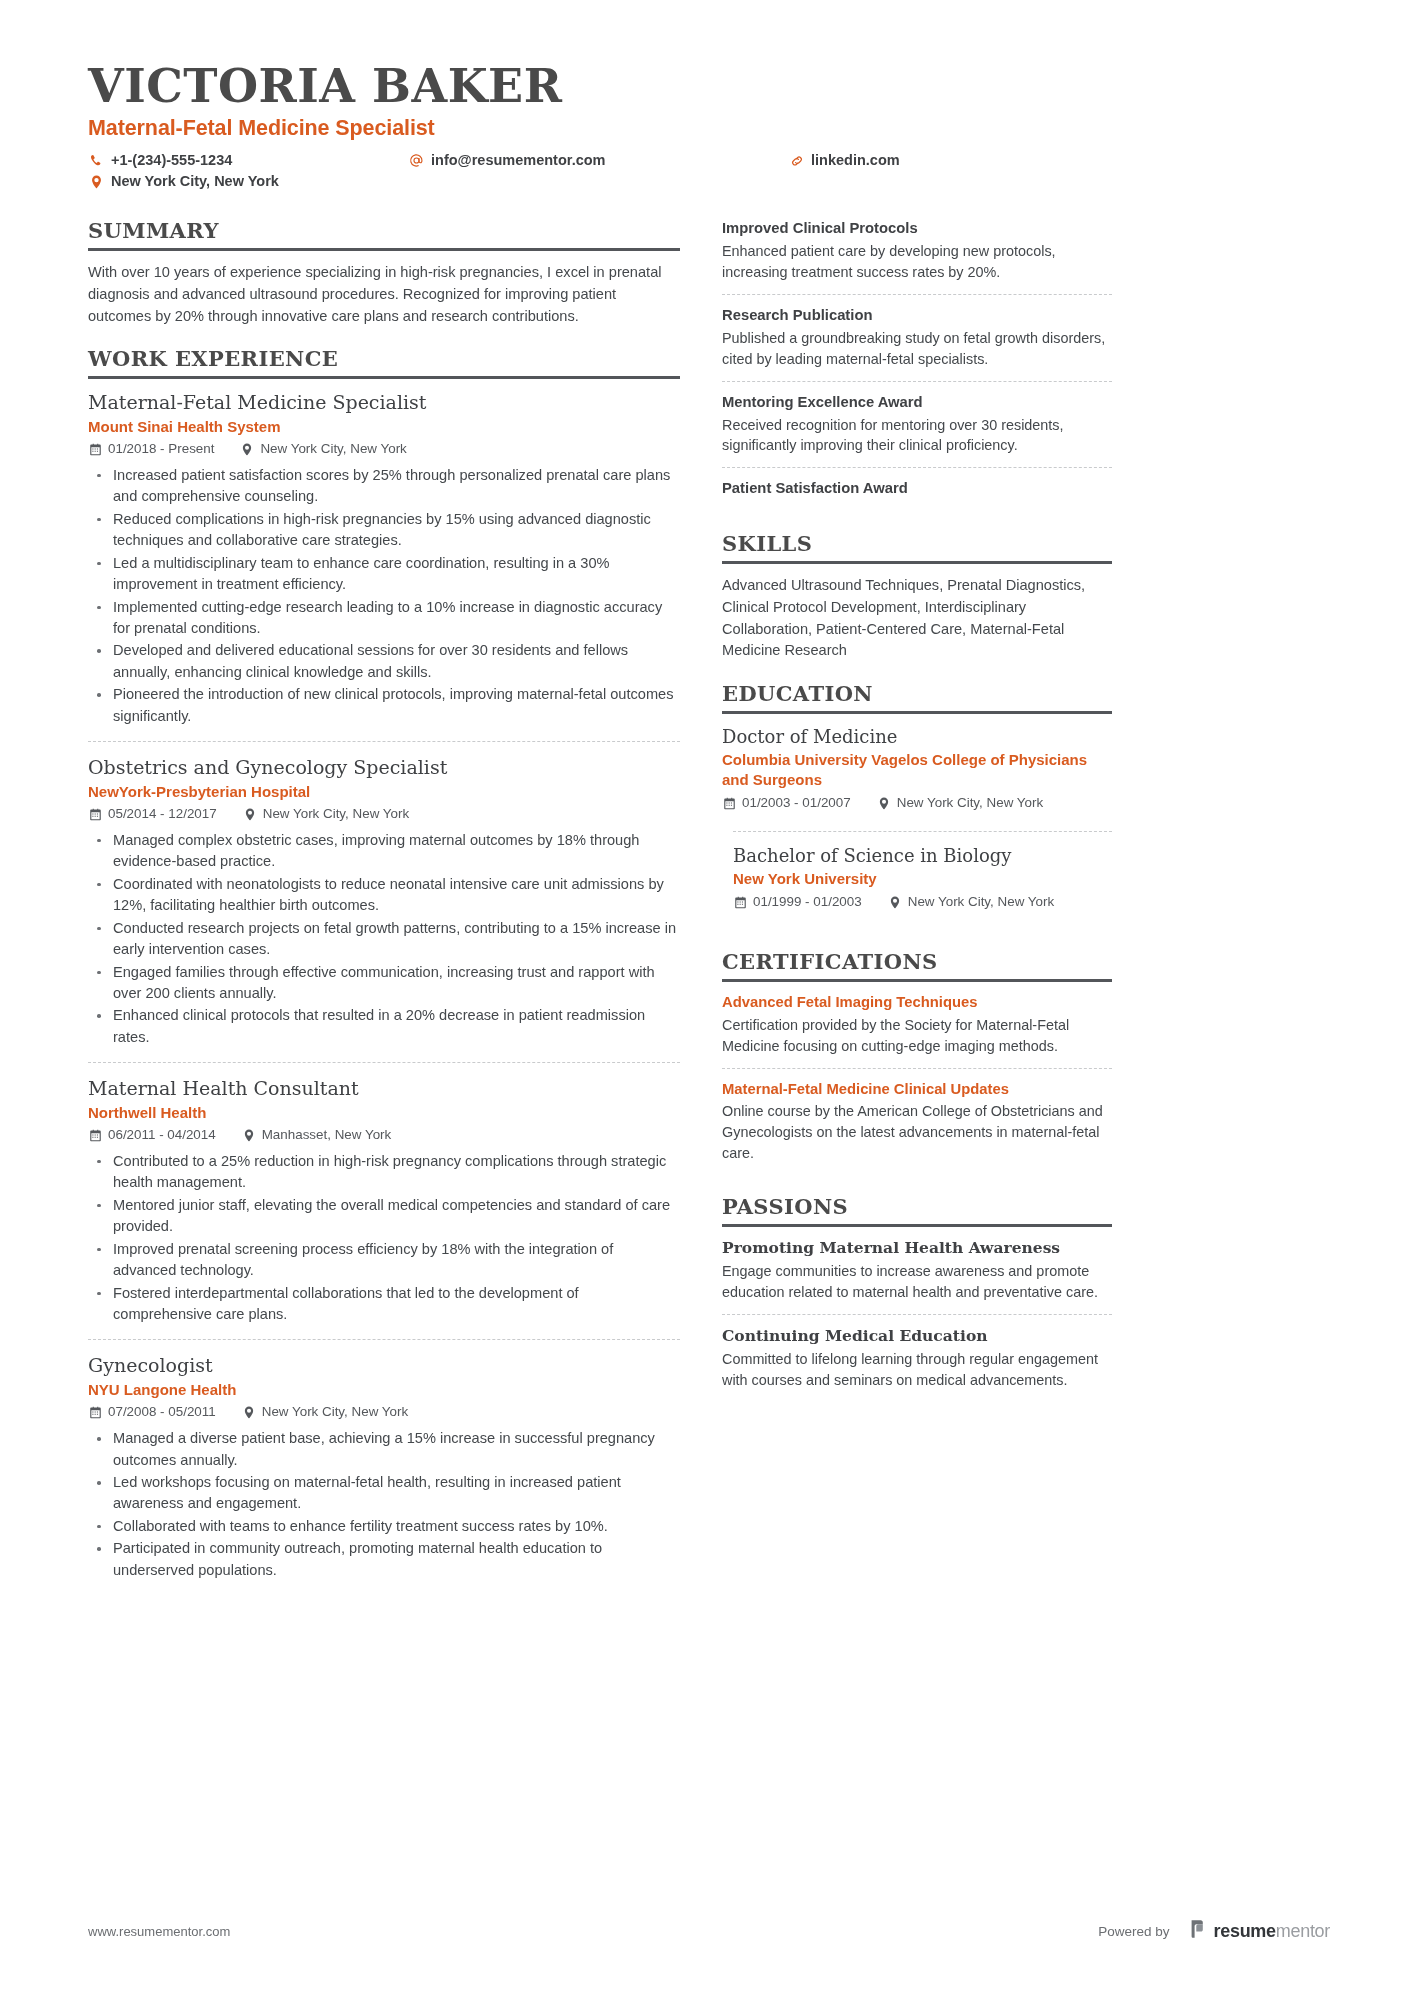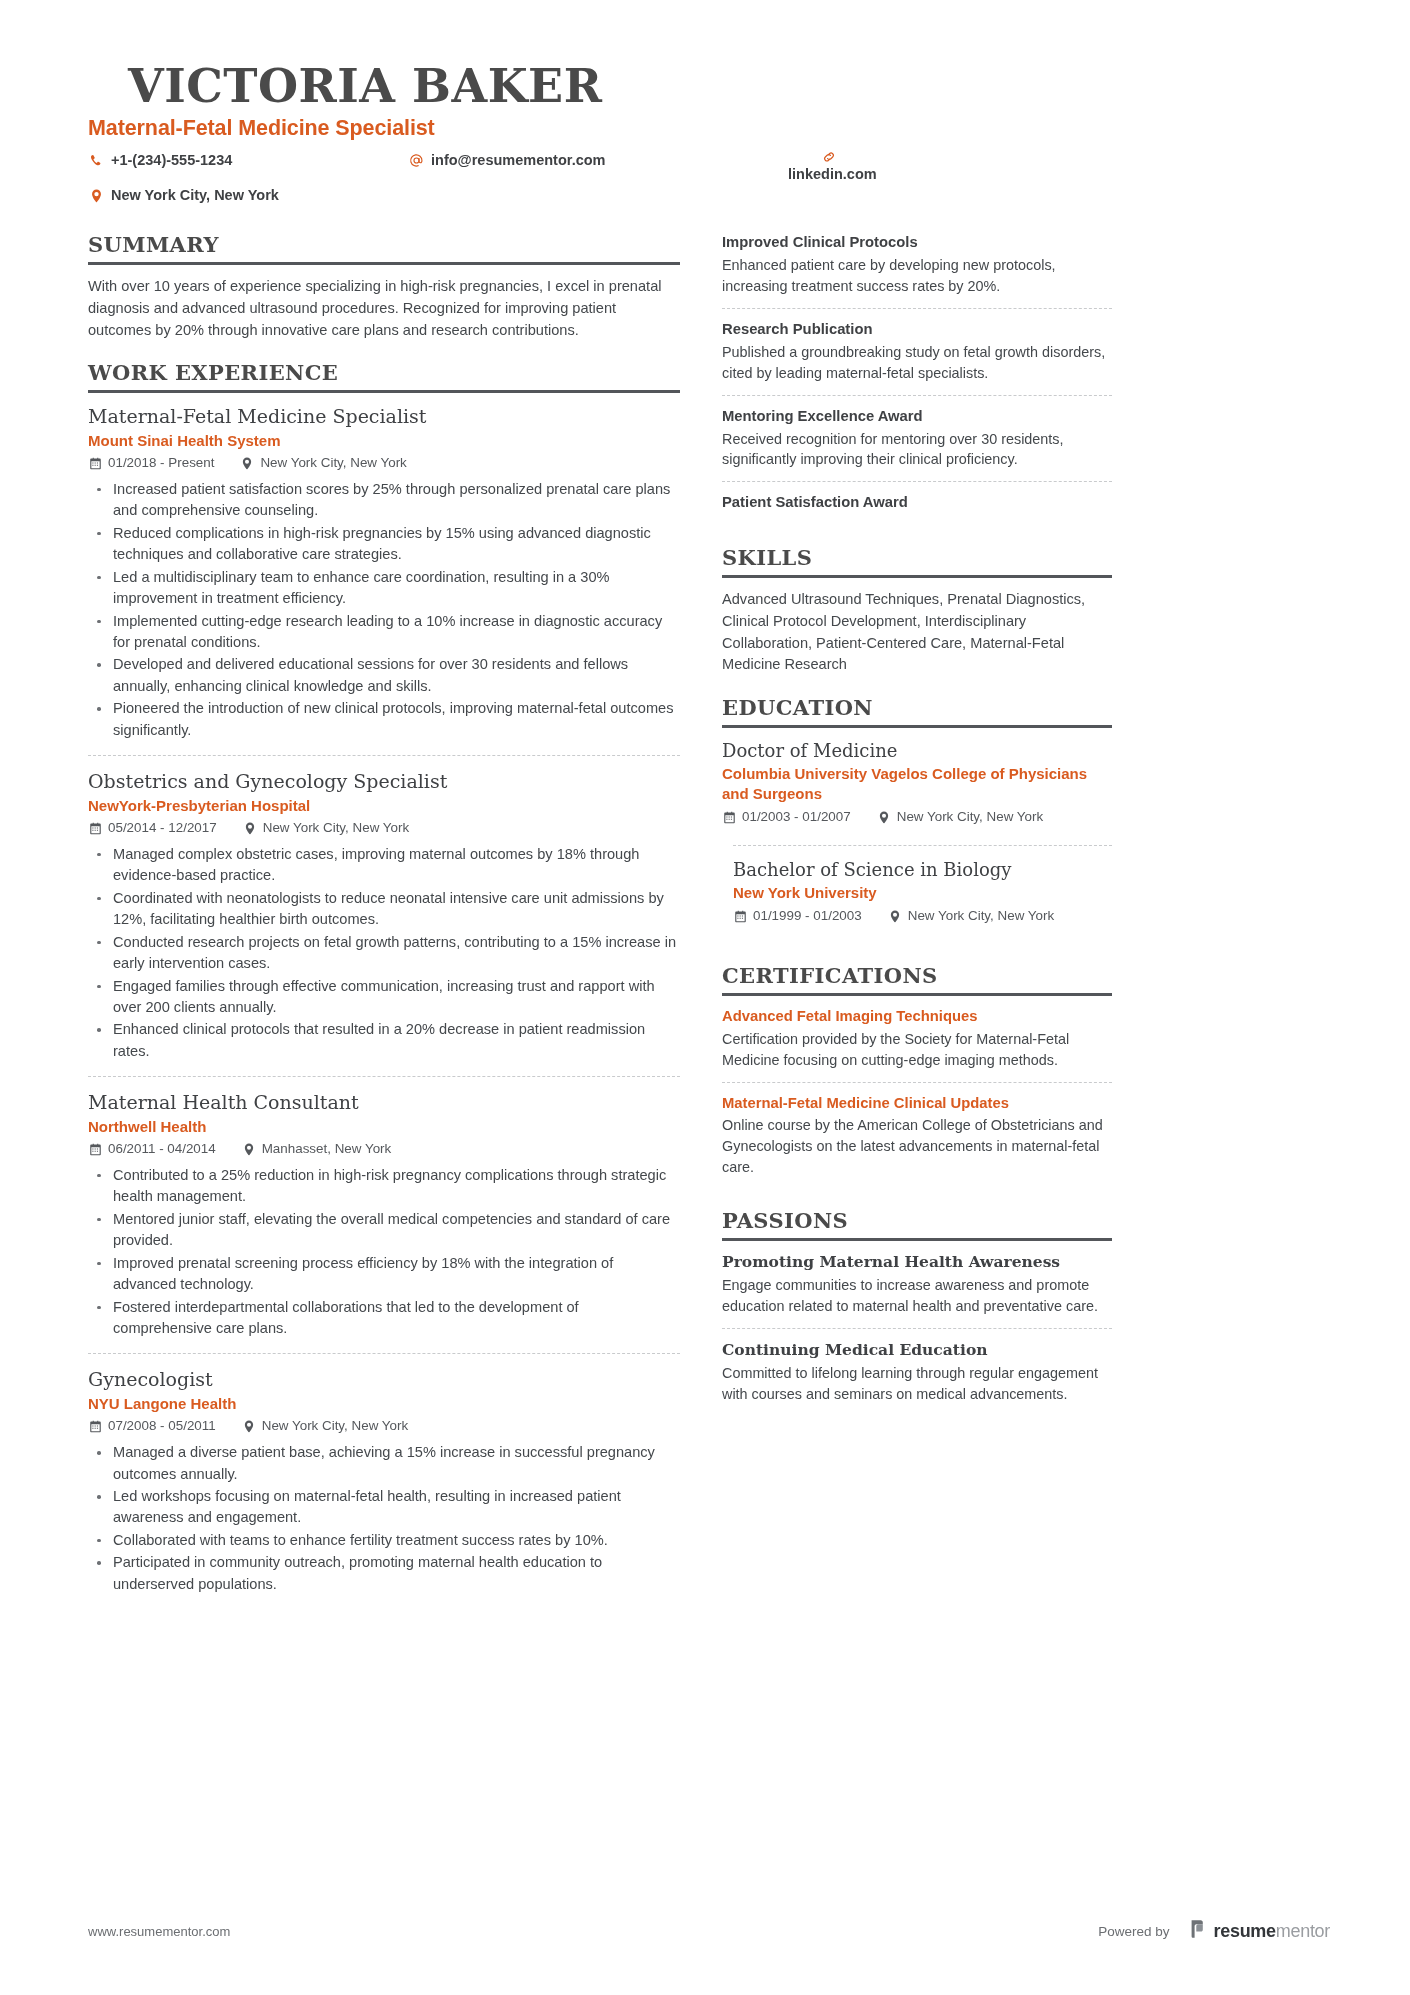--- a/index.html
+++ b/index.html
@@ -26,21 +26,20 @@
   
   .header { margin-bottom: 26px; }
 
   .name {
     font-family: "DejaVu Serif", "Liberation Serif", serif;
     font-size: 46px;
     font-weight: 700;
     letter-spacing: 0.5px;
     color: #4a4a4a;
     line-height: 1.08;
-    margin-left: 40px;
   }
 
   .job-title {
     font-family: "Liberation Sans", sans-serif;
     font-size: 21.5px;
     font-weight: 700;
     color: #d95b20;
     margin-top: 4px;
     letter-spacing: -0.1px;
   }
@@ -68,21 +67,21 @@
     justify-content: center;
     width: 17px;
     margin-right: 6px;
     color: #d95b20;
     flex: none;
   }
   .contact-item .ci-icon svg { display: block; }
 
   .ci-phone  { width: 320px; }
   .ci-email  { width: 380px; }
-  .ci-link   { width: auto; flex-direction: column; }
+  .ci-link   { width: auto; }
 
   
   .columns {
     display: flex;
     align-items: flex-start;
     gap: 42px;
   }
   .col-left  { width: 592px; flex: none; }
   .col-right { width: 390px; flex: none; }
 

